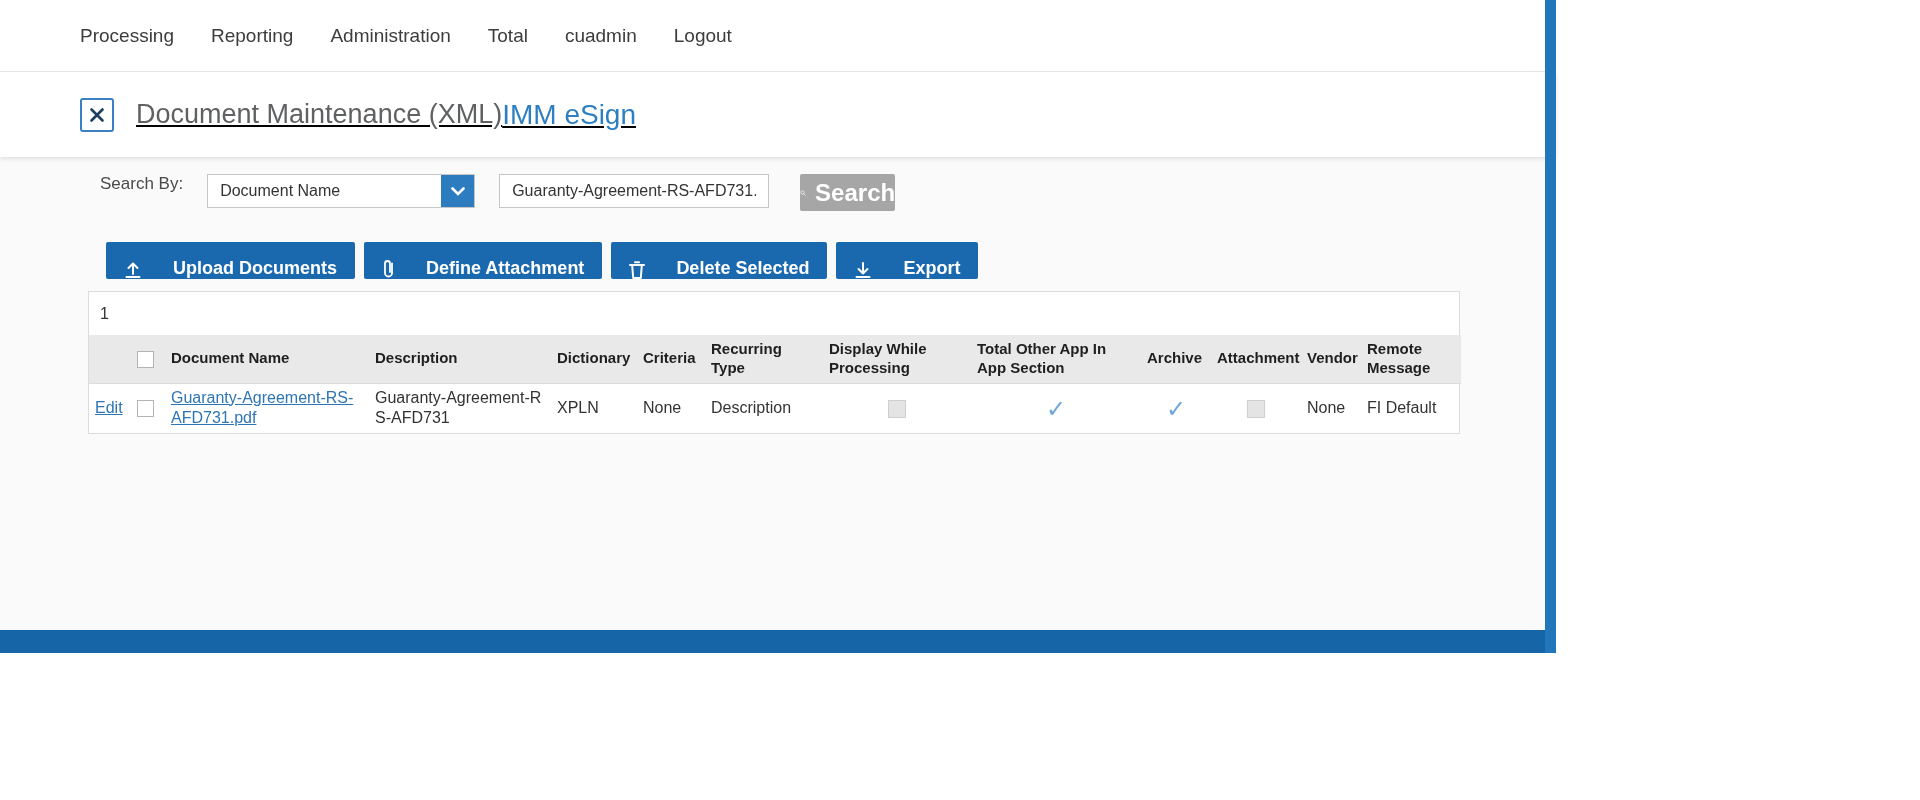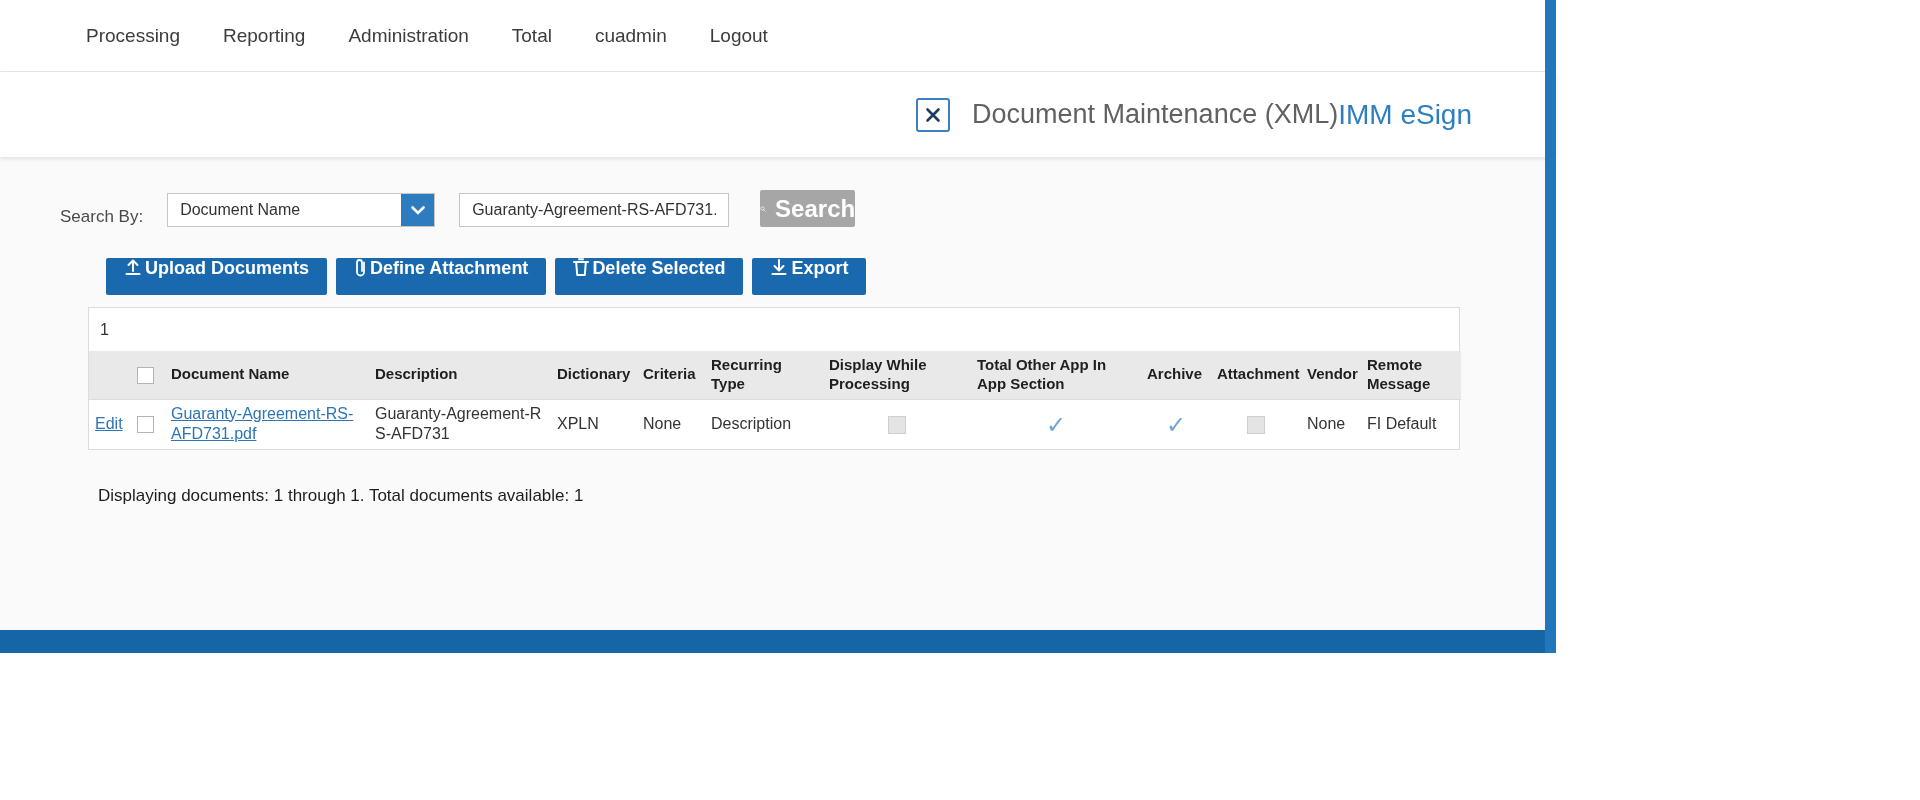--- a/index.html
+++ b/index.html
@@ -7,40 +7,40 @@
   body{background:#fff;font-family:"Liberation Sans","DejaVu Sans",sans-serif;overflow:hidden;}
   .app{position:relative;width:1556px;height:653px;background:#fff;}
 
   
   .topbar{height:72px;display:flex;align-items:center;justify-content:space-between;background:#fff;border-bottom:1px solid #e7e7e7;padding-left:80px;}
   .logo{position:relative;display:flex;align-items:baseline;gap:10px;height:72px;padding-top:30px;cursor:pointer;}
   .logo .house{position:absolute;top:6px;left:0;color:var(--logo_green);}
   .logo-main{font-size:31px;font-weight:700;color:var(--logo_navy);letter-spacing:.2px;}
   .logo-sub{font-size:29px;font-weight:400;color:var(--logo_blue);}
   .nav{display:flex;gap:37px;margin-right:100px;font-size:19px;color:#3c3c3c;}
-  .nav span{cursor:pointer;margin-left:6px;}
+  .nav span{cursor:pointer;}
 
   
-  .titlebar{height:85px;display:flex;align-items:center;justify-content:flex-end;background:#fff;padding:0 84px 0 80px;box-shadow:0 2px 4px rgba(0,0,0,.10);position:relative;z-index:2;}
+  .titlebar{height:85px;display:flex;align-items:center;justify-content:flex-start;background:#fff;padding:0 84px 0 80px;box-shadow:0 2px 4px rgba(0,0,0,.10);position:relative;z-index:2;text-decoration:underline;}
   .title-left{display:flex;align-items:center;gap:22px;}
   .doc-icon{width:34px;height:34px;border:2px solid #3b7fc4;border-radius:3px;display:flex;align-items:center;justify-content:center;background:#fff;}
   .page-title{font-size:27px;font-weight:400;color:#5f6163;}
   .brand{font-size:28px;color:var(--brand_blue);}
 
   
   .content{height:473px;background:var(--content_bg);overflow:hidden;}
-  .search-row{display:flex;align-items:flex-end;margin-left:60px;padding-top:33px;}
+  .search-row{display:flex;align-items:flex-start;margin-left:100px;padding-top:17px;}
   .search-label{font-size:17px;color:#4a4a4a;margin-right:24px;}
   .dropdown{position:relative;width:268px;height:34px;background:#fff;border:1px solid #c6c6c6;display:flex;align-items:center;padding-left:12px;font-size:16px;color:#333;cursor:pointer;margin-right:24px;}
   .dropdown-btn{position:absolute;right:0;top:0;width:33px;height:32px;background:var(--dropdown_blue);display:flex;align-items:center;justify-content:center;cursor:pointer;}
   .search-input{width:270px;height:34px;border:1px solid #c6c6c6;background:#fff;font-size:16px;color:#333;padding:0 12px;margin-right:31px;font-family:inherit;}
   .search-btn{width:95px;height:37px;background:var(--button_gray);color:#fff;border:none;border-radius:2px;font-size:24px;font-weight:700;display:flex;align-items:center;justify-content:center;gap:9px;cursor:pointer;font-family:inherit;}
 
   .actions-row{display:flex;gap:9px;margin:31px 0 0 106px;}
-  .action-btn{height:37px;background:var(--accent_blue);color:#fff;border:none;border-radius:2px;font-size:18px;font-weight:700;display:inline-flex;align-items:flex-start;gap:3px;padding:0 18px;cursor:pointer;font-family:inherit;}
+  .action-btn{height:37px;background:var(--accent_blue);color:#fff;border:none;border-radius:2px;font-size:18px;font-weight:700;display:inline-flex;align-items:flex-end;gap:31px;padding:0 18px;cursor:pointer;font-family:inherit;}
 
   
   .table-wrap{width:1372px;margin:12px 0 0 88px;background:#fff;border:1px solid #dcdcdc;}
   .pagination{height:43px;line-height:43px;padding-left:11px;font-size:16px;color:#333;cursor:pointer;}
   table{width:100%;border-collapse:collapse;table-layout:fixed;}
   thead th{background:var(--table_header_bg);font-size:15px;font-weight:700;color:#1f1f1f;text-align:left;padding:5px 6px;vertical-align:middle;height:44px;line-height:1.25;}
   tbody td{font-size:16px;color:#333;padding:4px 6px;vertical-align:middle;border-top:1px solid #dcdcdc;line-height:1.3;word-break:break-all;}
   a.link{color:var(--link_blue);text-decoration:underline;cursor:pointer;}
   .checkbox{width:17px;height:17px;border:1px solid #b3b3b3;background:#fff;display:inline-block;vertical-align:middle;cursor:pointer;}
   .center{text-align:center;}
@@ -182,18 +182,17 @@
             <td class="center"><span class="mark checked"></span></td>
             <td class="center"><span class="mark checked"></span></td>
             <td class="center"><span class="mark unchecked"></span></td>
             <td>None</td>
             <td>FI Default</td>
           </tr>
         </tbody>
       </table>
     </div>
 
-    <div class="footer-note">Displaying documents: 1 through 1. Total documents available: 1</div>
   </main>
 
   <div class="bottombar"></div>
   <div class="right-scrollbar"></div>
 </div>
 
 </body></html>

